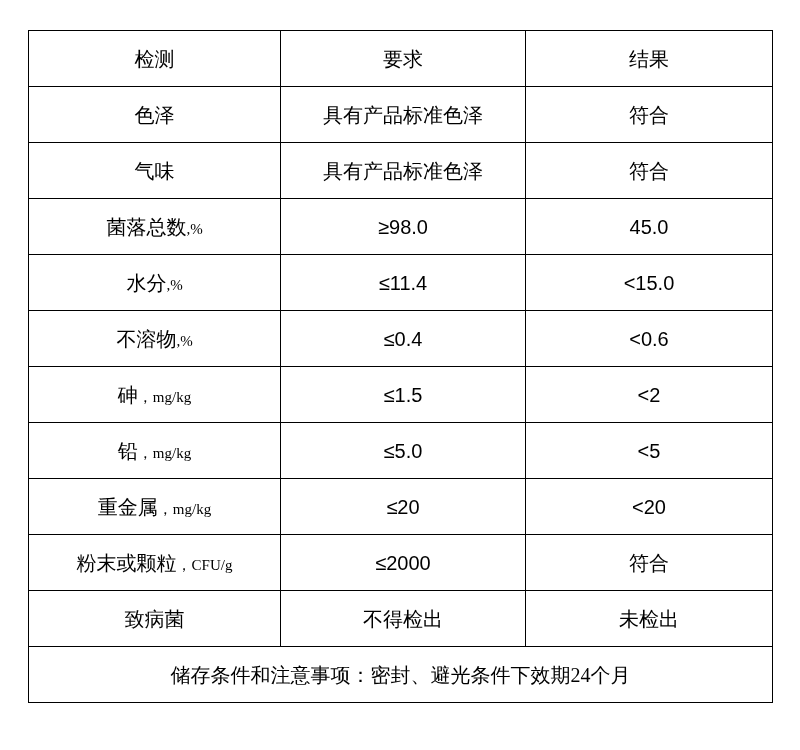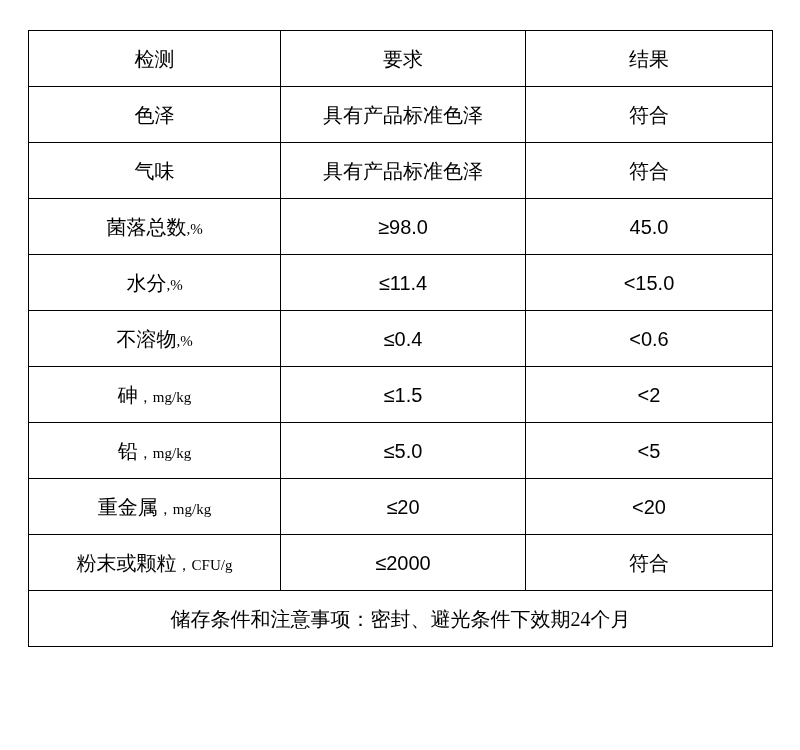--- a/index.html
+++ b/index.html
@@ -120,19 +120,24 @@
         <td class="num">≤20</td>
         <td class="num">&lt;20</td>
       </tr>
 
       <tr>
         <td><span>粉末或颗粒</span><span class="unit">，CFU/g</span></td>
         <td class="num">≤2000</td>
         <td>符合</td>
       </tr>
 
+      <tr>
+        <td><span>致病菌</span><span class="unit"></span></td>
+        <td>不得检出</td>
+        <td>未检出</td>
+      </tr>
 
       <tr class="footer-row">
         <td colspan="3" class="footnote">储存条件和注意事项：密封、避光条件下效期24个月</td>
       </tr>
     </tbody>
   </table>
 </div>
 
 </body></html>

